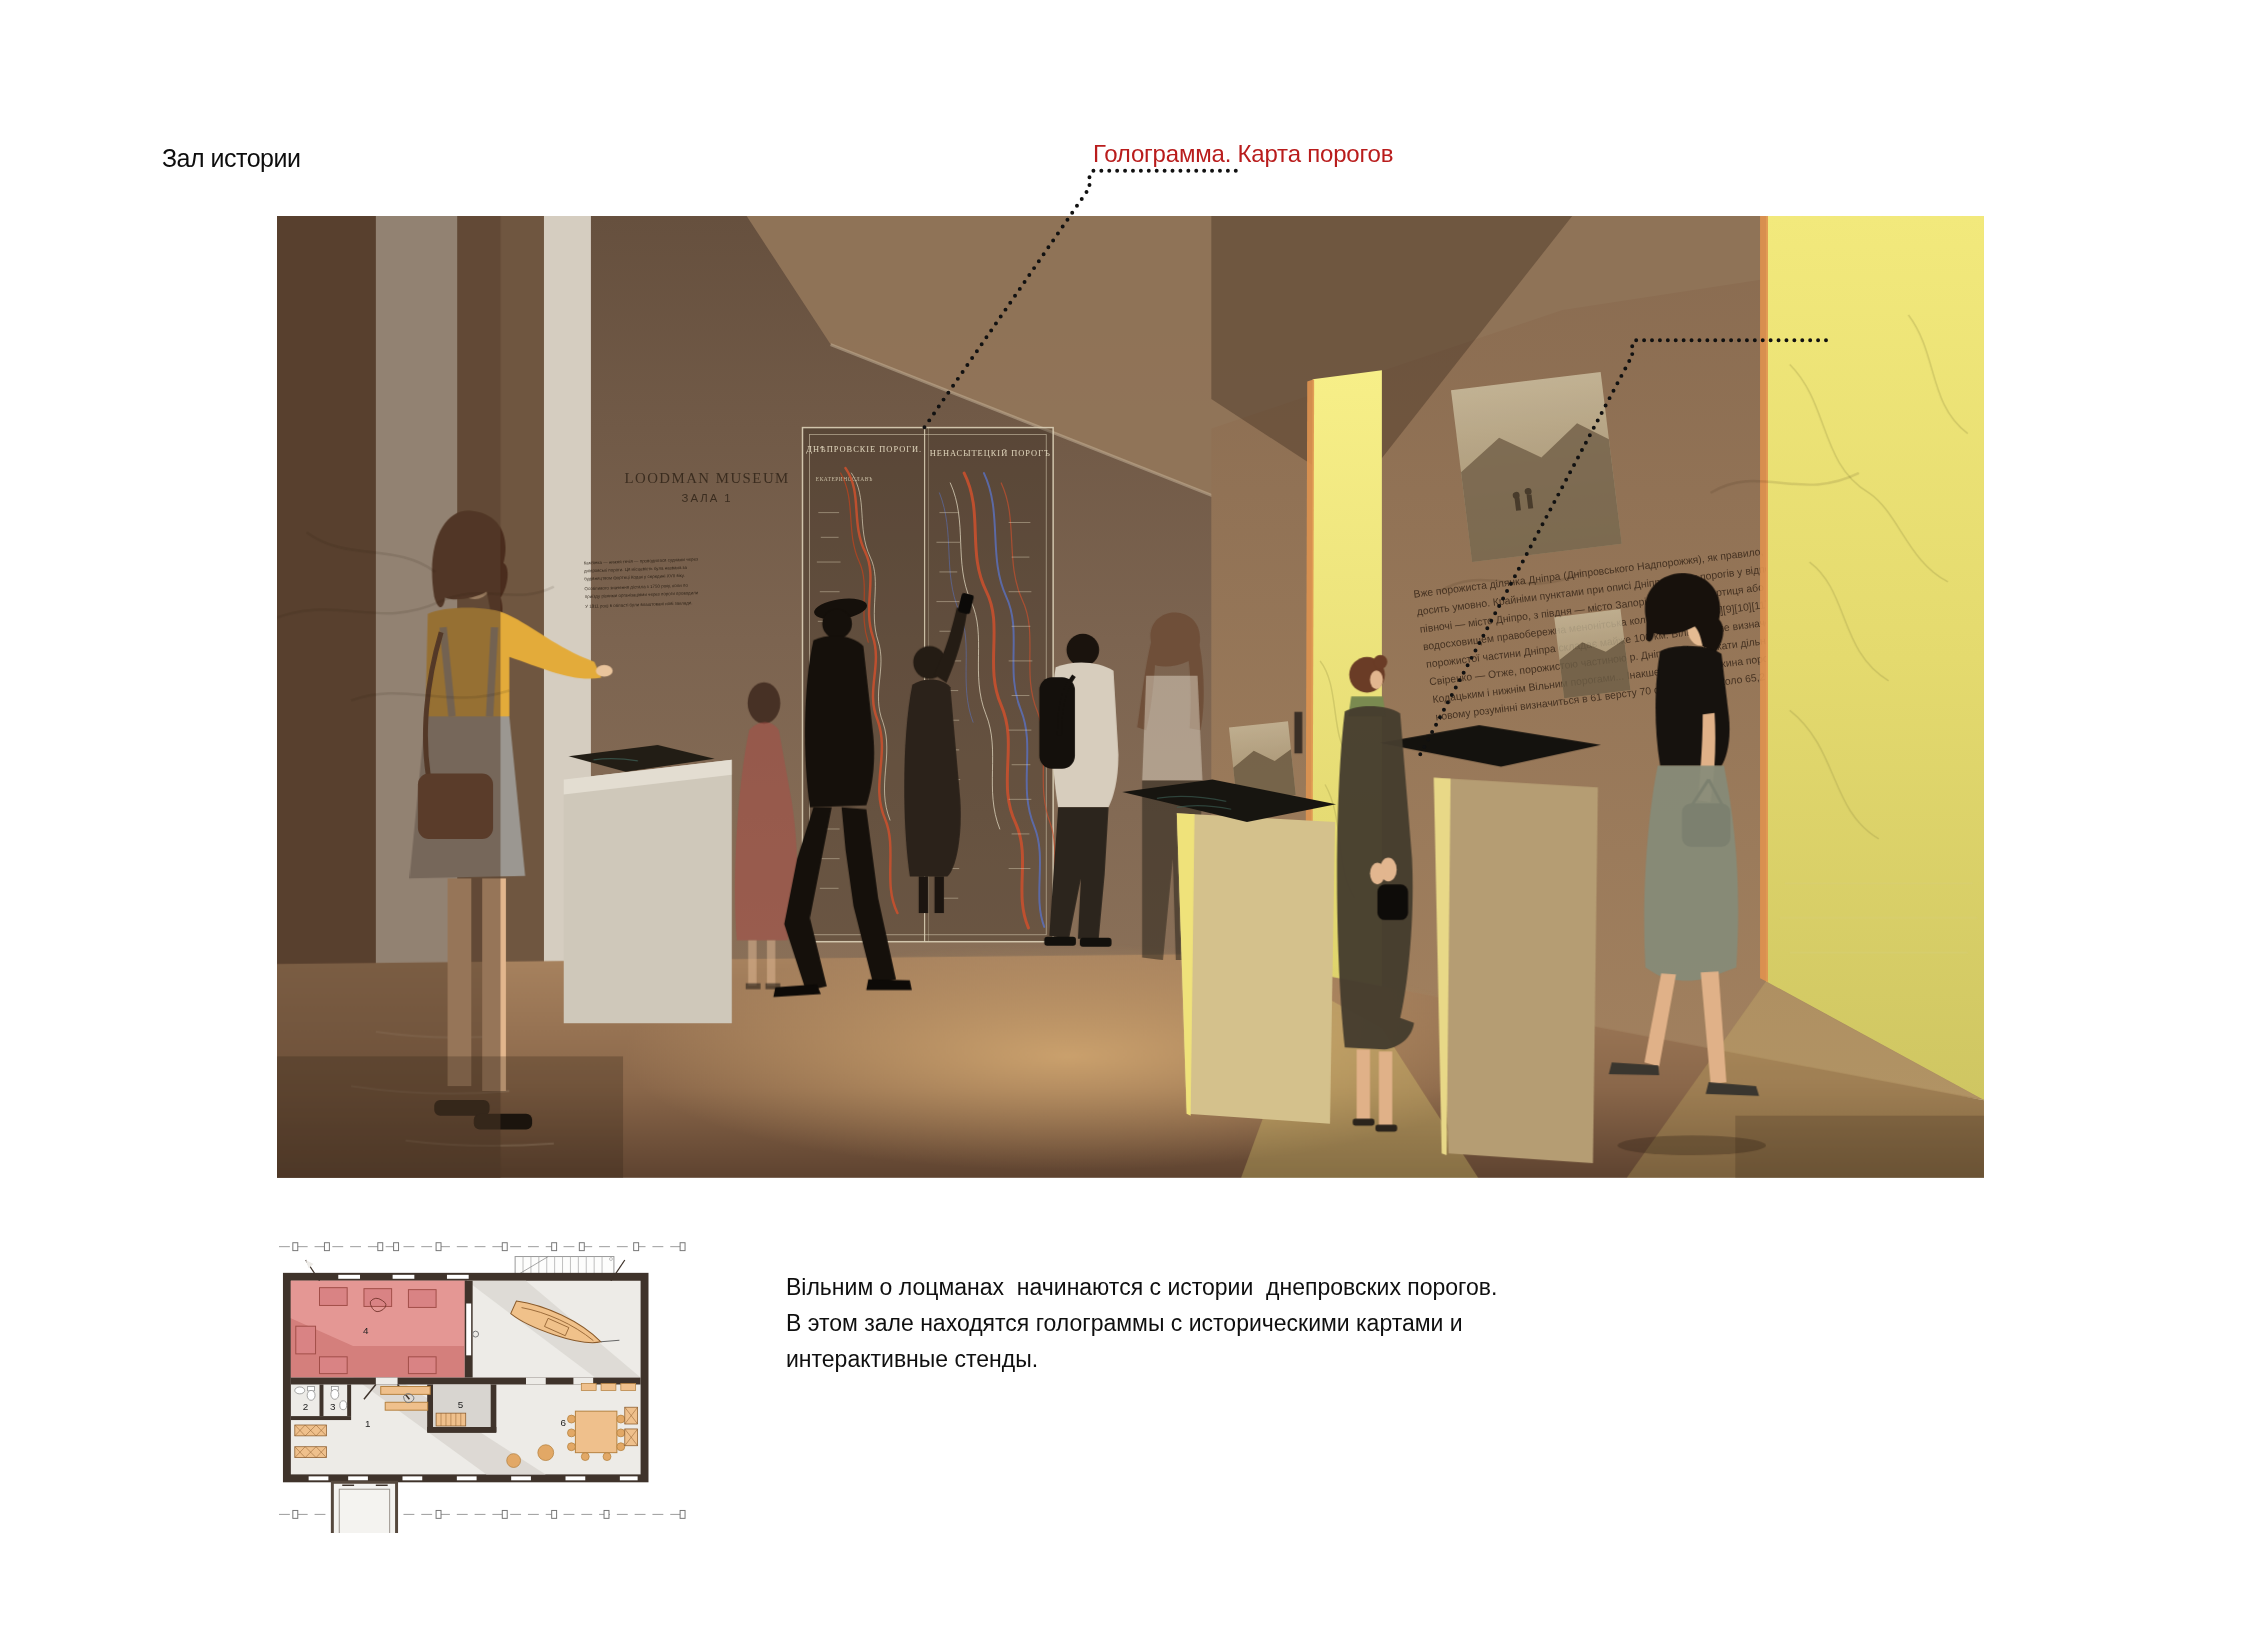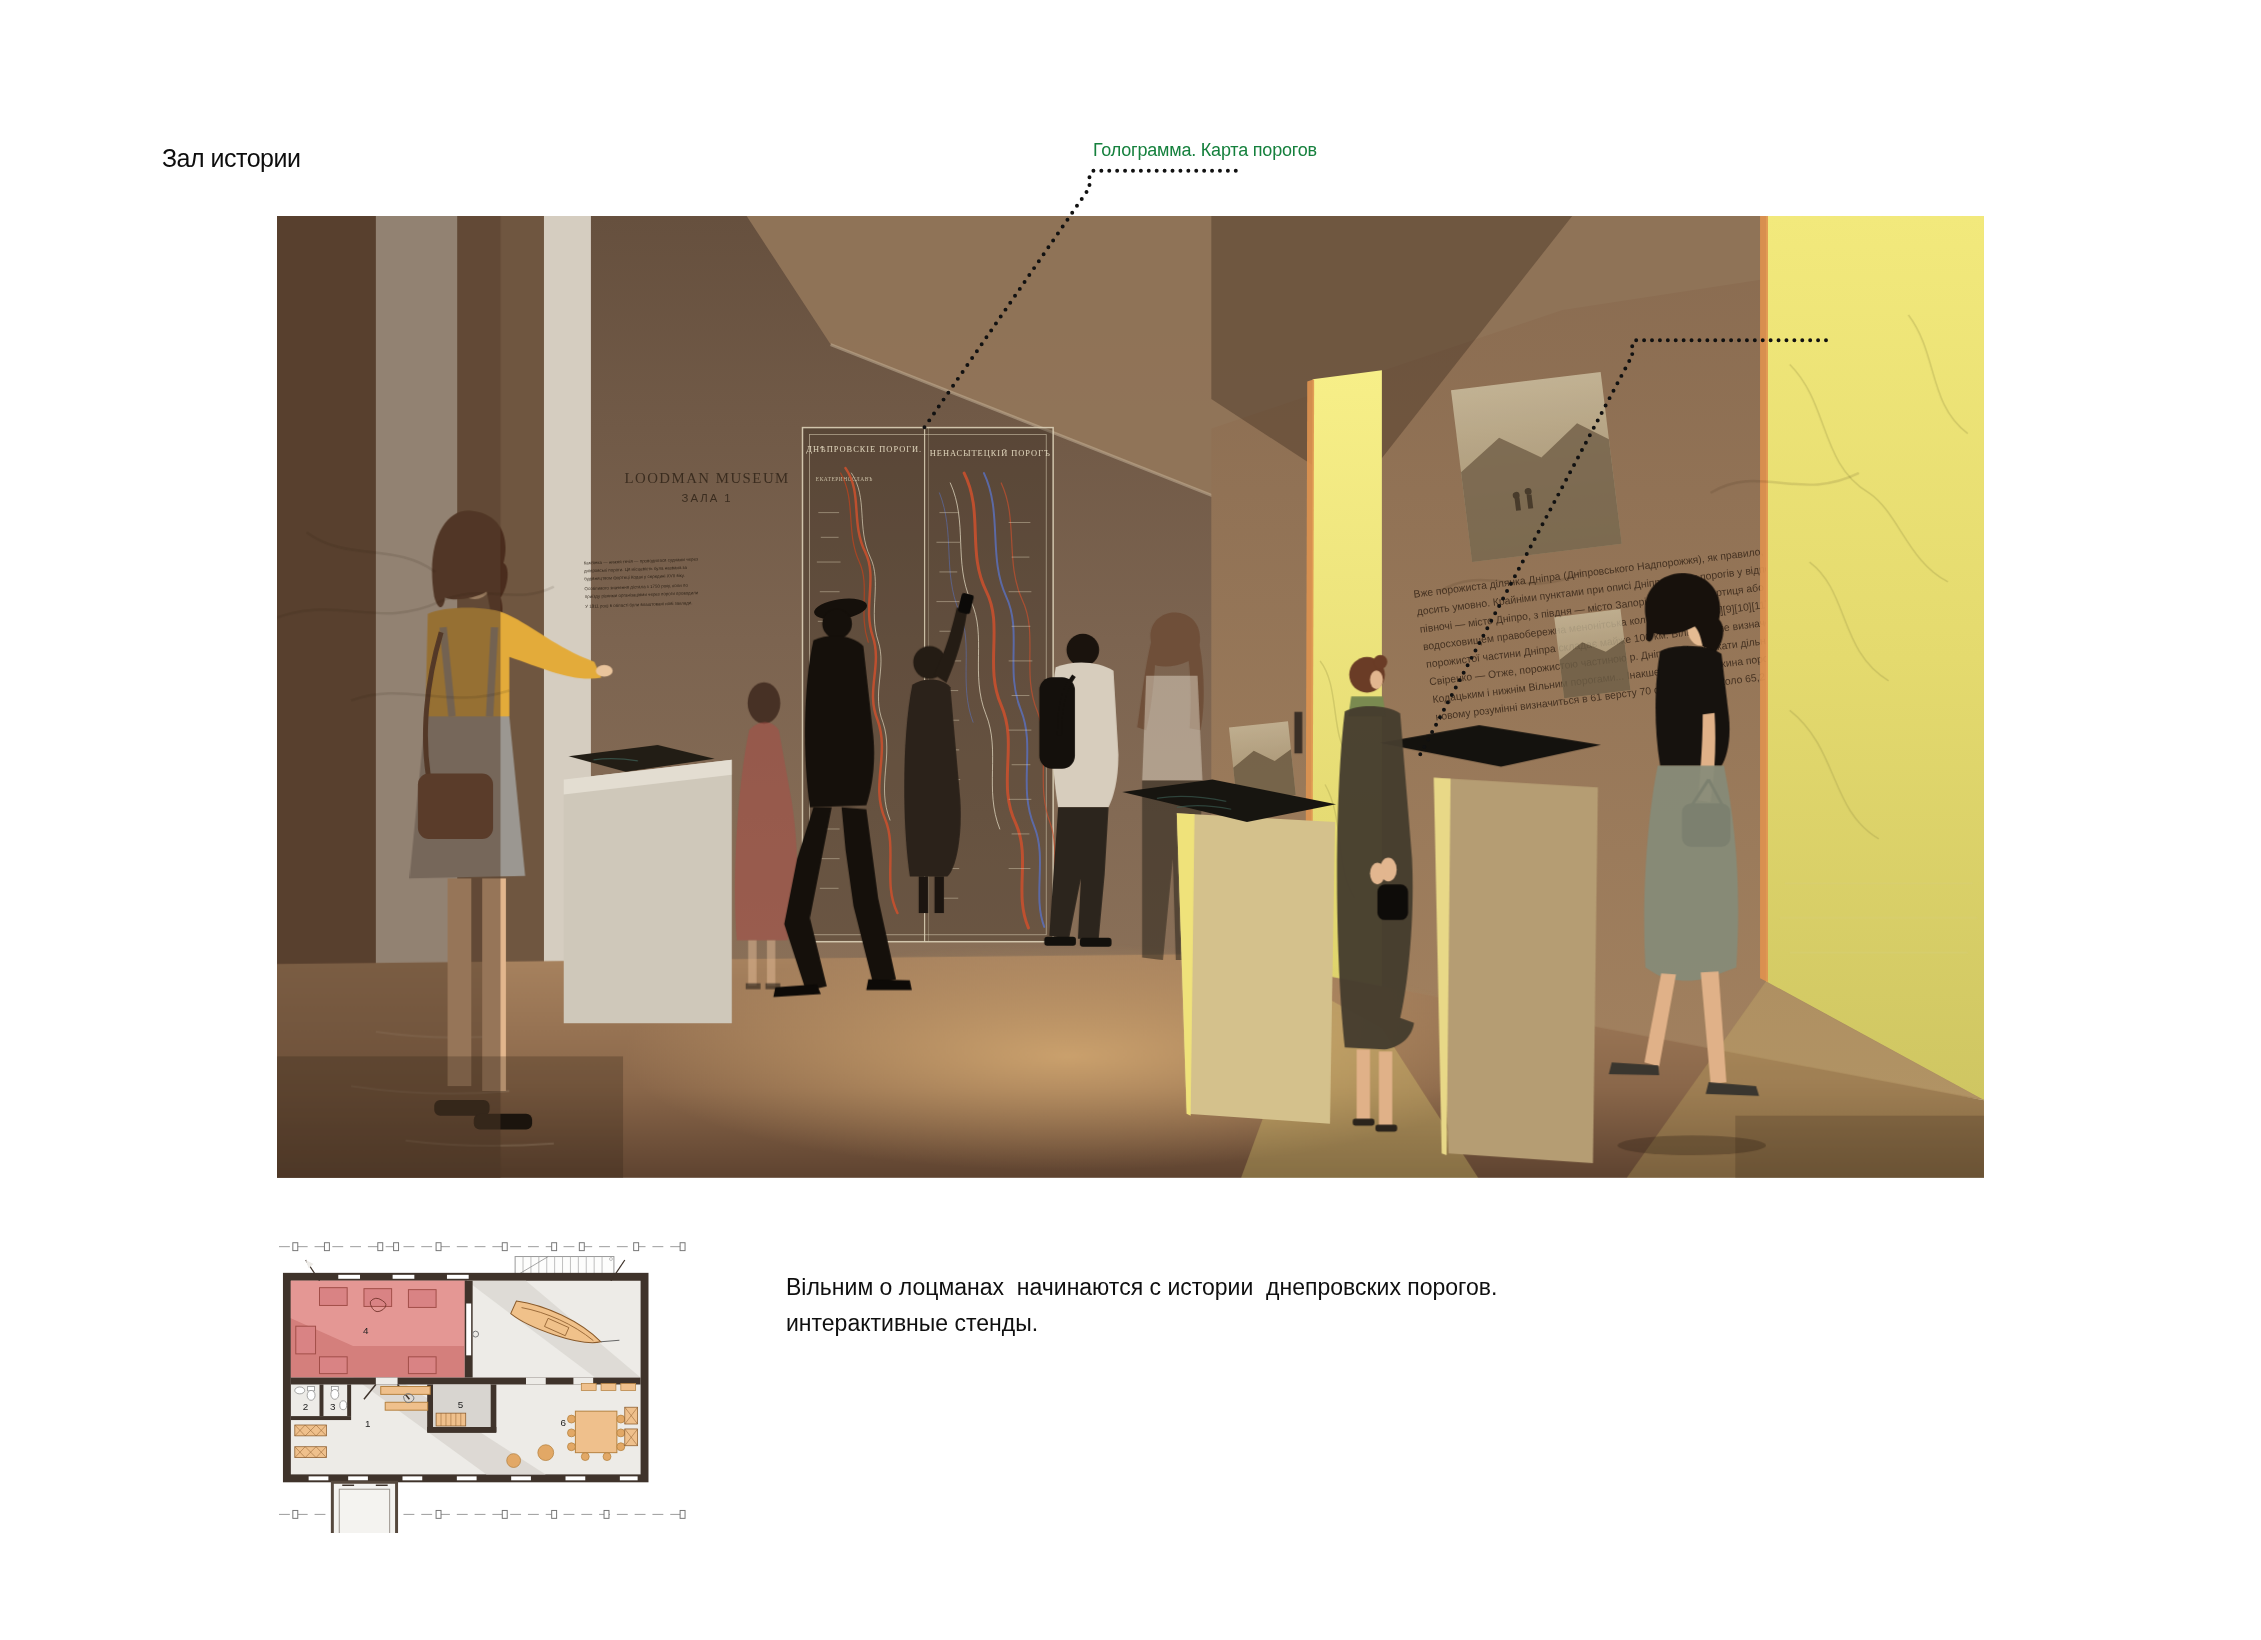--- a/index.html
+++ b/index.html
@@ -1,20 +1,20 @@
 <!DOCTYPE html>
 <html style="font-size:8px"><head>
 <meta charset="utf-8">
 <style>
   html,body{margin:0;padding:0;background:#fff;}
   body{font-family:"Liberation Sans",sans-serif;color:#111;}
   #board{position:relative;width:2261px;height:1533px;background:#ffffff;overflow:hidden;}
   .abs{position:absolute;}
   #page-title{left:162px;top:144px;font-size:25px;letter-spacing:-0.5px;color:#0d0d0d;white-space:pre;}
-  .callout{font-size:18px;letter-spacing:-0.2px;color:#15803d;white-space:pre;}
+  .callout{font-size:24px;letter-spacing:-0.2px;color:#b91c1c;white-space:pre;}
   #callout-hologram{left:1093px;top:140px;}
   #callout-screens{left:1654px;top:307px;}
   #description{left:786px;top:1269px;font-size:23px;line-height:36px;color:#0f0f0f;}
   #description div{white-space:pre;}
   svg text{font-family:"Liberation Sans",sans-serif;}
   svg .serif{font-family:"Liberation Serif",serif;}
   #leaders{left:0;top:0;pointer-events:none;}
 </style>
 </head>
 <body>
@@ -485,20 +485,21 @@
       <text x="48" y="366">2</text>
       <text x="103" y="366">3</text>
       <text x="170" y="212">4</text>
       <text x="362" y="362">5</text>
       <text x="570" y="398">6</text>
     </g>
   </svg>
 
   <div class="abs" id="description">
     <div>Вільним о лоцманах  начинаются с истории  днепровских порогов.</div>
+    <div>В этом зале находятся голограммы с историческими картами и</div>
     <div>интерактивные стенды.</div>
   </div>
 
   <svg class="abs" id="leaders" width="2261" height="1641" viewBox="0 0 4574 3319">
     <g stroke="#111" stroke-width="8" stroke-linecap="round" fill="none">
       <line x1="2212" y1="345" x2="2512" y2="345" stroke-dasharray="0 16"></line>
       <line x1="2204" y1="358" x2="2204" y2="382" stroke-dasharray="0 16"></line>
       <line x1="2198" y1="388" x2="1862" y2="876" stroke-dasharray="0 17"></line>
       <line x1="3310" y1="688" x2="3700" y2="688" stroke-dasharray="0 16"></line>
       <line x1="3302" y1="700" x2="3302" y2="722" stroke-dasharray="0 16"></line>

